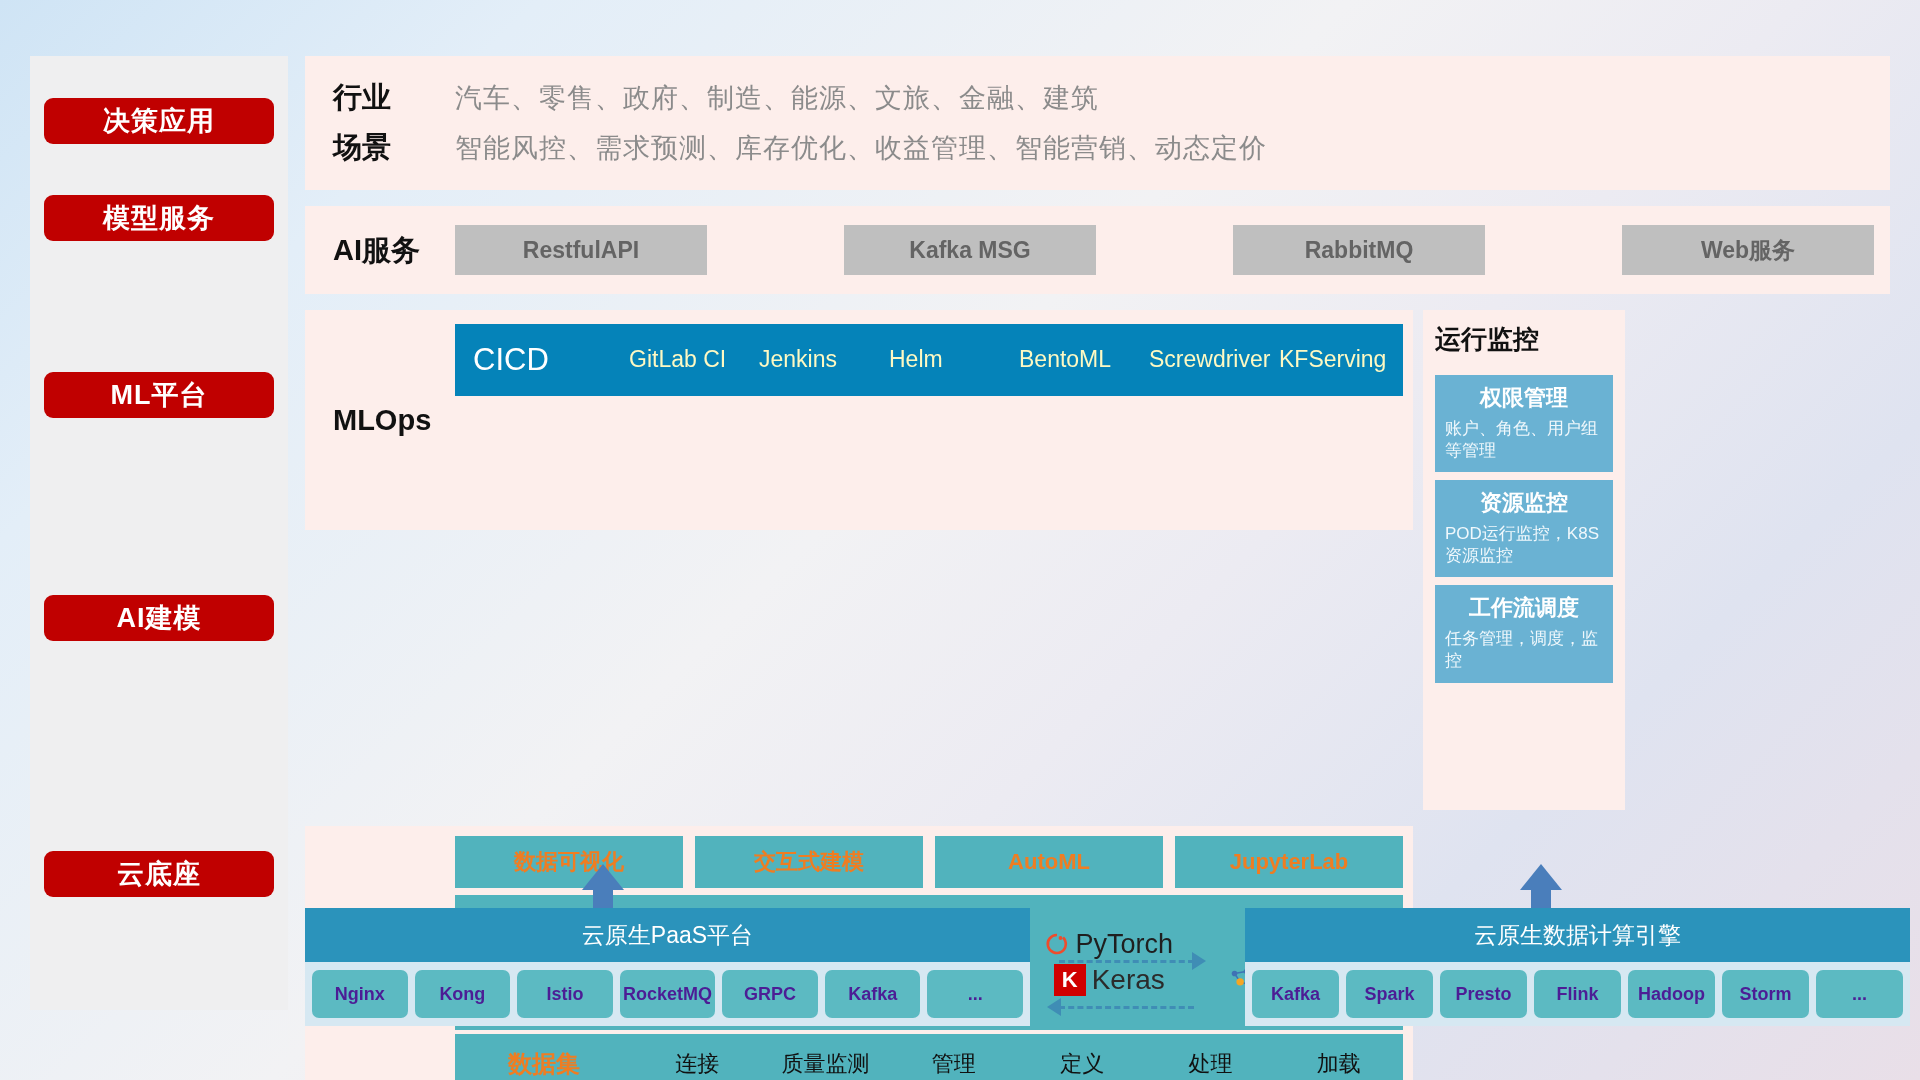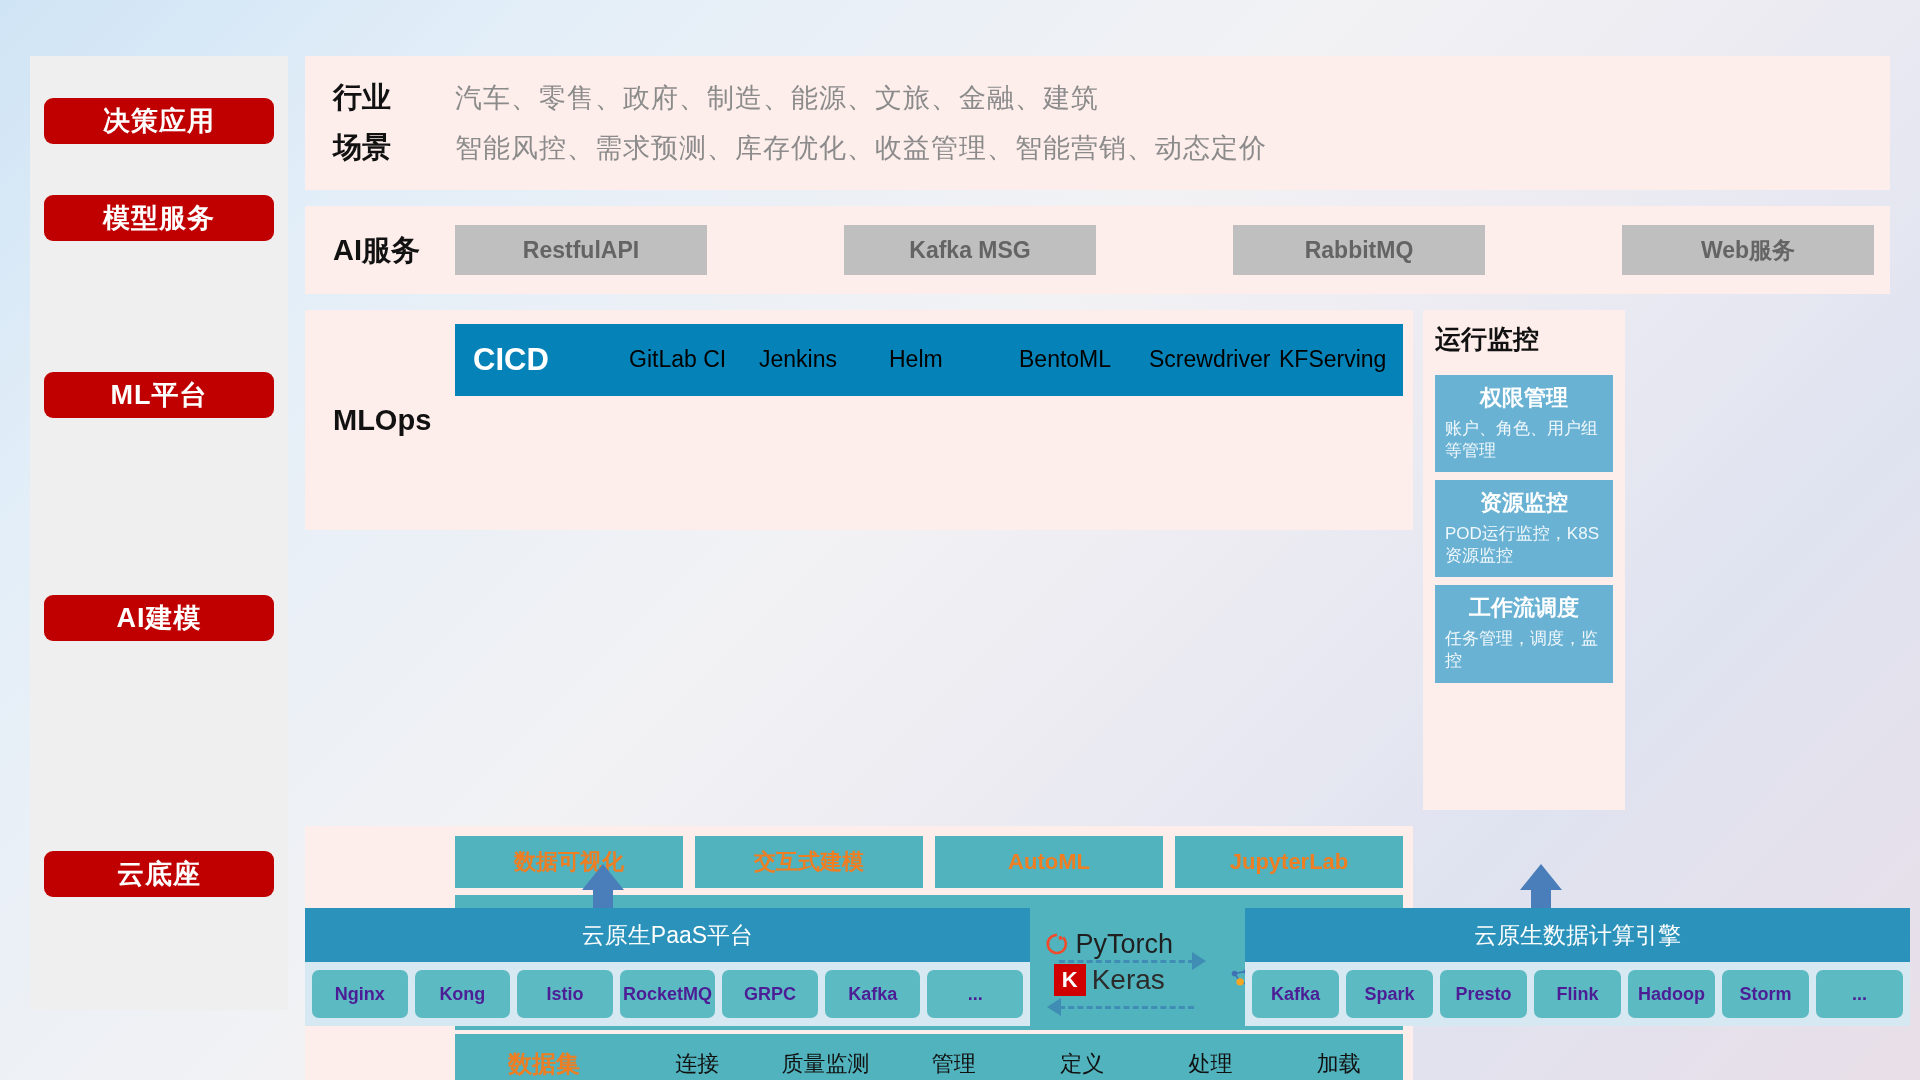--- a/index.html
+++ b/index.html
@@ -69,24 +69,24 @@
   }
   .mlops-card h4 {
     color: #fff; font-size: 25px; font-weight: bold; text-align: center;
     margin-bottom: 5px;
   }
   .mlops-card p { color: #e3f1f8; font-size: 19px; line-height: 1.35; }
   .cicd {
     background: #0583b9; height: 72px; display: flex; align-items: center;
     overflow: hidden; padding-left: 18px;
   }
-  .cicd-title { color: #fff; font-size: 31px; font-weight: bold; width: 150px; flex: none; }
+  .cicd-title { color: #fff; font-size: 31px; font-weight: normal; width: 150px; flex: none; }
   .cicd-items { display: flex; flex: 1; }
   .cicd-item {
-    flex: 1; color: #000000; font-size: 23px; text-align: left;
+    flex: 1; color: #fef9c3; font-size: 23px; text-align: left;
     line-height: 1.1; padding-left: 6px; word-break: break-all;
   }
 
   
   .rmon {
     width: 202px; background: #fdeeeb; padding: 12px 12px 12px 12px;
   }
   .rmon-title { font-size: 26px; font-weight: bold; color: #111; text-align:left; margin-bottom: 18px;}
   .rmon-card { background: #6ab2d3; padding: 8px 10px 10px 10px; margin-bottom: 8px;}
   .rmon-card h5 { color:#fff; font-size: 22px; font-weight: bold; text-align:center; margin-bottom:5px;}

